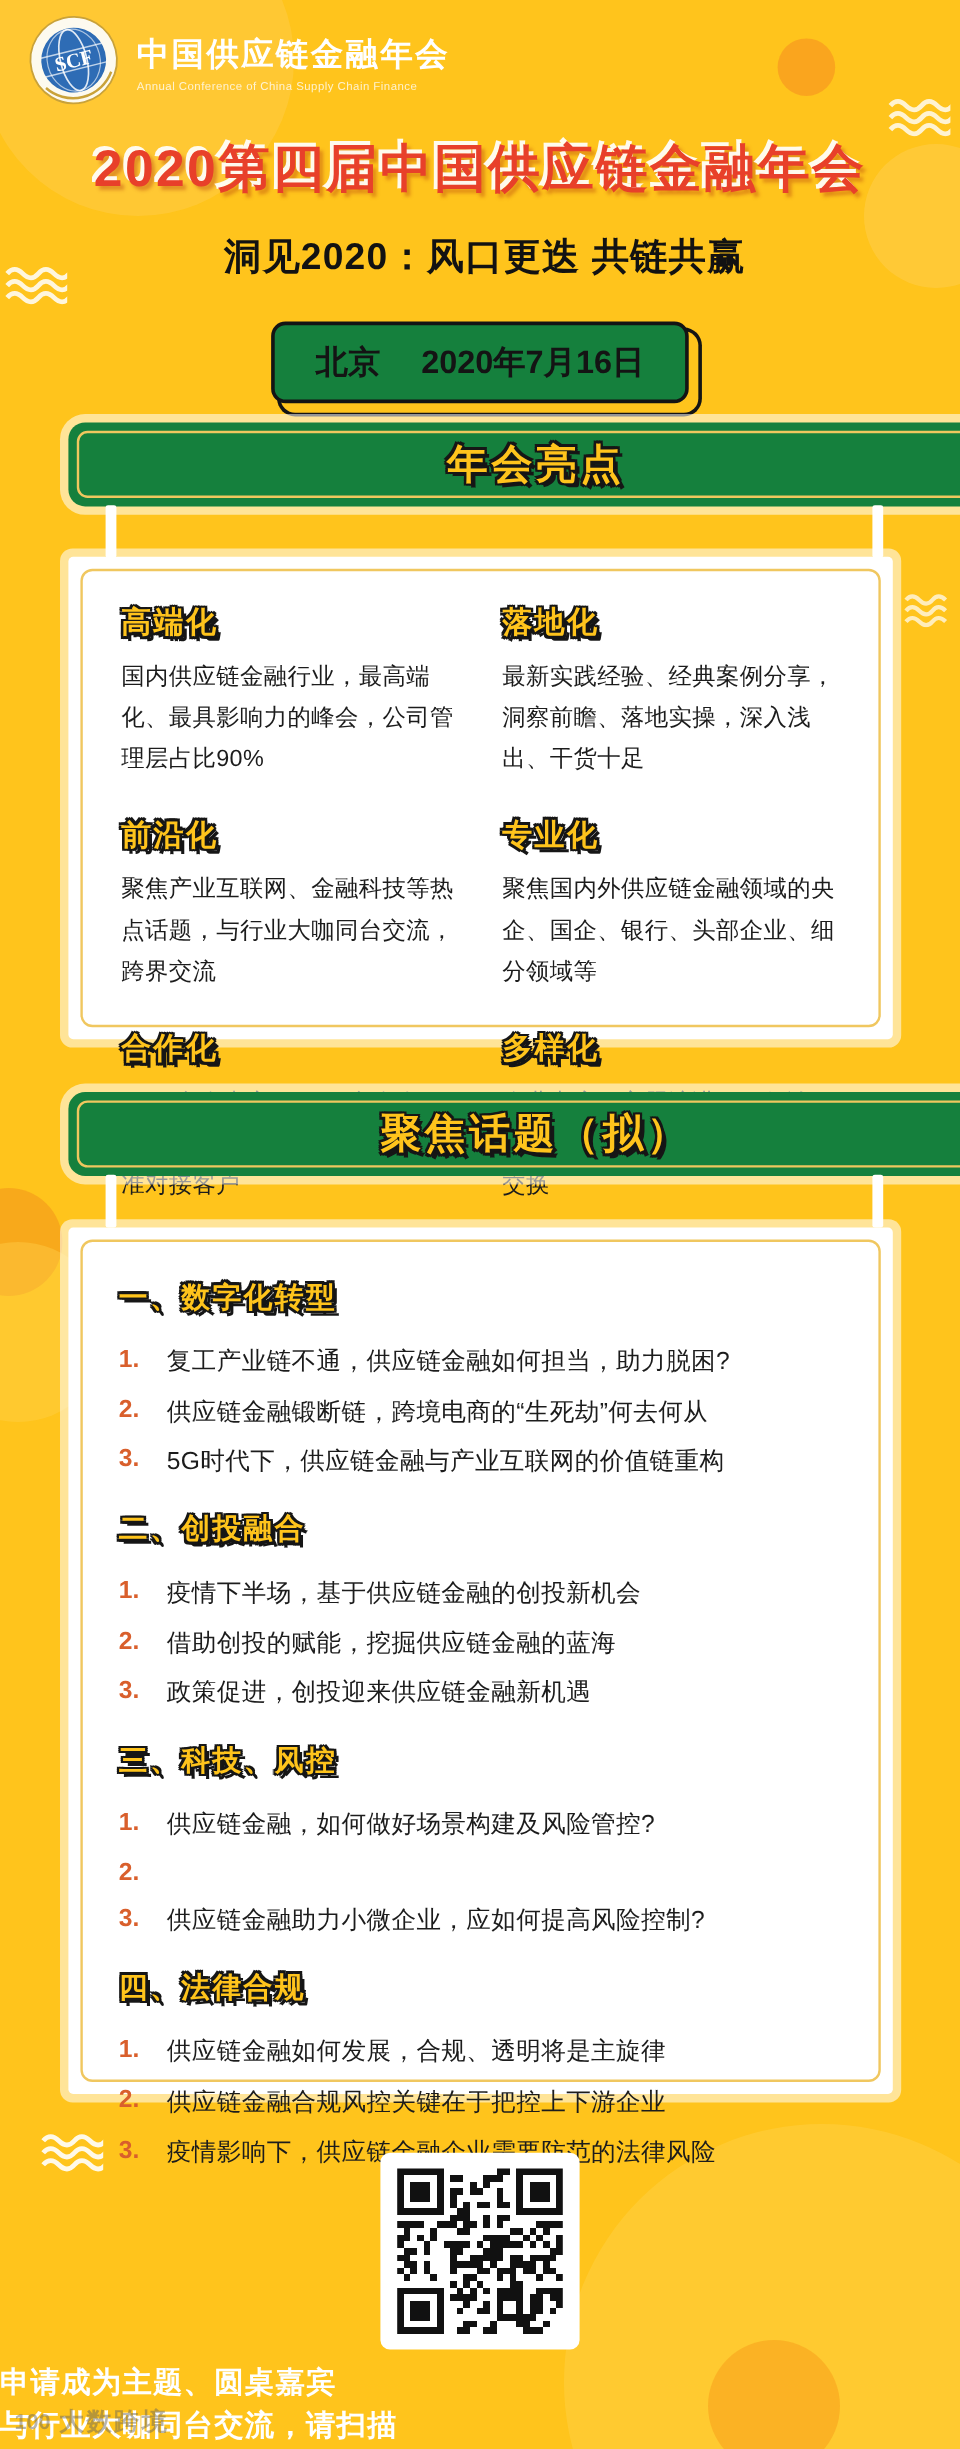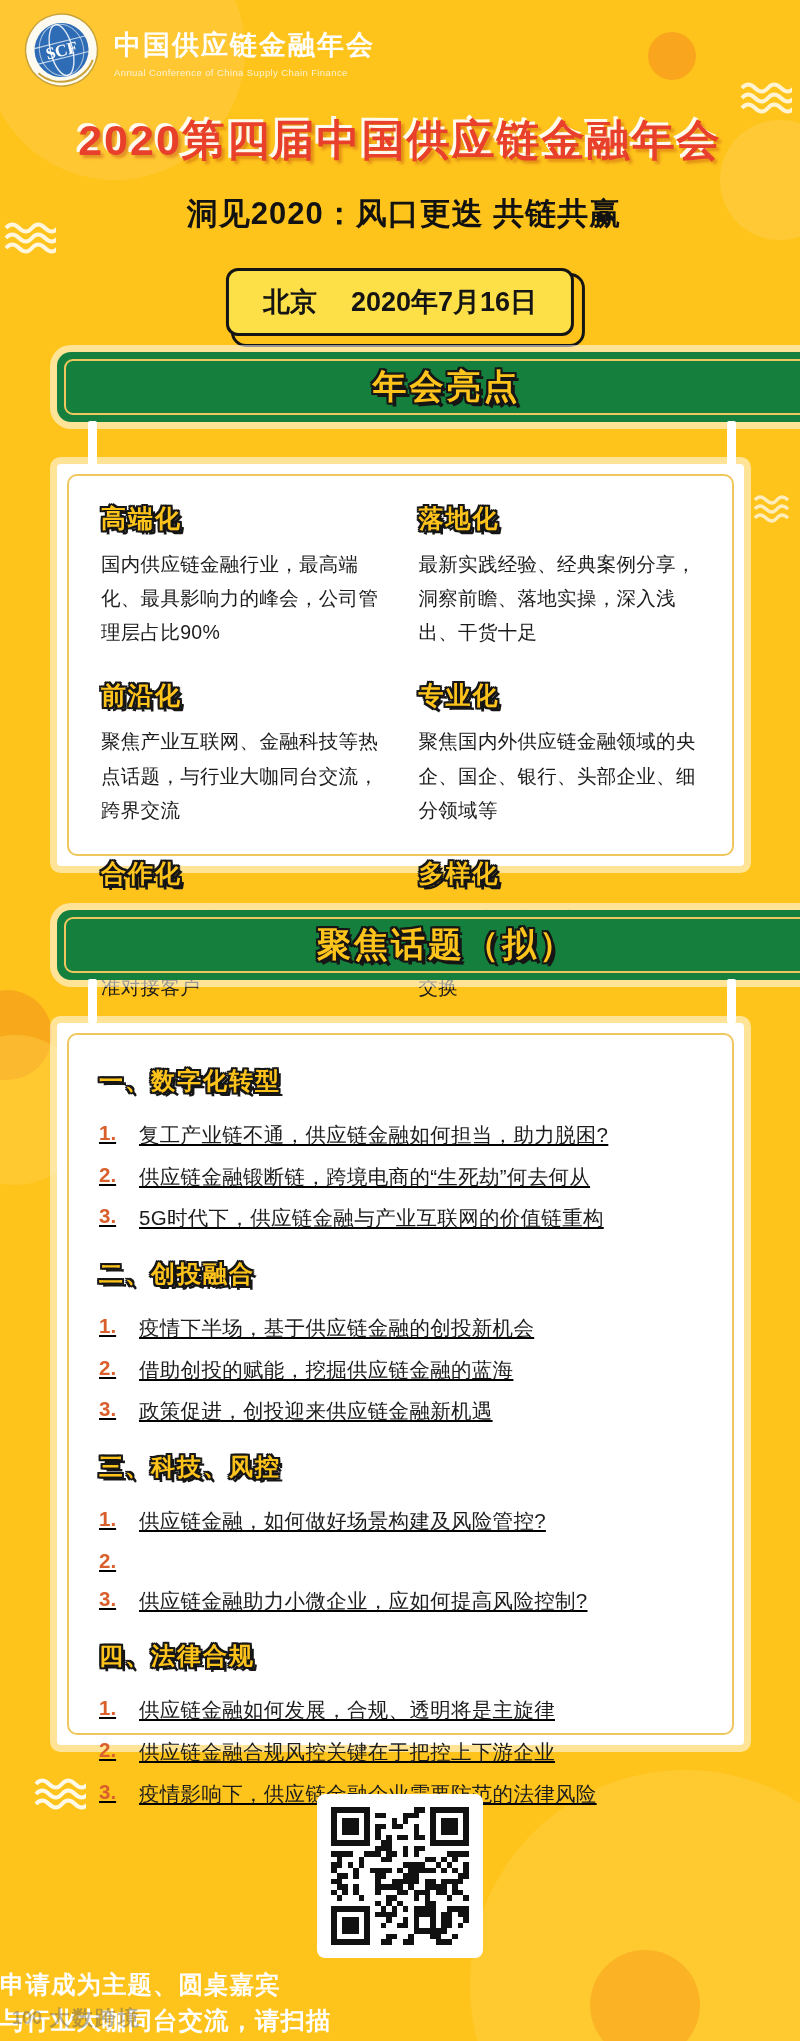--- a/index.html
+++ b/index.html
@@ -35,21 +35,21 @@
     text-align:center;font-size:43px;font-weight:bold;letter-spacing:2px;
     color:#e8402a;
     text-shadow:-3px -3px 0 rgba(255,255,255,.92), 3px 3px 3px rgba(170,40,10,.35);
   }
   .slogan{
     position:absolute;left:4px;top:193px;width:100%;
     text-align:center;font-size:31px;font-weight:bold;color:#121212;letter-spacing:1px;
   }
   .date-badge{
     position:absolute;left:50%;top:268px;transform:translateX(-50%);
-    background:#fde047;border:3px solid #141414;border-radius:12px;
+    background:#15803d;border:3px solid #141414;border-radius:12px;
     padding:13px 34px;white-space:nowrap;
     box-shadow:8px 8px 0 0 #ffc41c, 8px 8px 0 3px #141414;
     font-size:27px;font-weight:bold;color:#141414;
   }
   .date-badge .venue{margin-right:34px;}
   
   .outline-text{
     color:#ffc41c;font-weight:bold;
     text-shadow:
       -2px -2px 0 #161616, 0 -2px 0 #161616, 2px -2px 0 #161616,
@@ -80,21 +80,21 @@
   
   .hl-grid{
     position:absolute;inset:10px;
     display:grid;grid-template-columns:1fr 1fr;
     column-gap:36px;row-gap:30px;
     padding:28px 34px 24px 34px;box-sizing:border-box;
   }
   .hl-item .hl-title{font-size:25px;letter-spacing:2px;display:inline-block;margin-bottom:12px;}
   .hl-item .hl-desc{font-size:19.5px;line-height:1.75;color:#1c1c1c;font-weight:500;letter-spacing:.3px;}
   
-  .topics-box{position:absolute;inset:10px;padding:32px 32px 36px 32px;box-sizing:border-box;text-decoration:underline;}
+  .topics-box{position:absolute;inset:10px;padding:32px 32px 36px 32px;box-sizing:border-box;}
   .topic-group{margin-bottom:26px;}
   .topic-title{font-size:24px;letter-spacing:2px;display:inline-block;margin-bottom:10px;}
   .topic-item{display:flex;align-items:flex-start;margin-top:14px;}
   .topic-item .num{
     color:#d95f2c;font-weight:bold;font-size:20.5px;width:40px;flex:0 0 40px;
   }
   .topic-item .txt{font-size:20.5px;color:#1c1c1c;font-weight:500;line-height:1.35;letter-spacing:.3px;}
   
   .qr-card{
     position:absolute;left:50%;top:1794px;transform:translateX(-50%);

